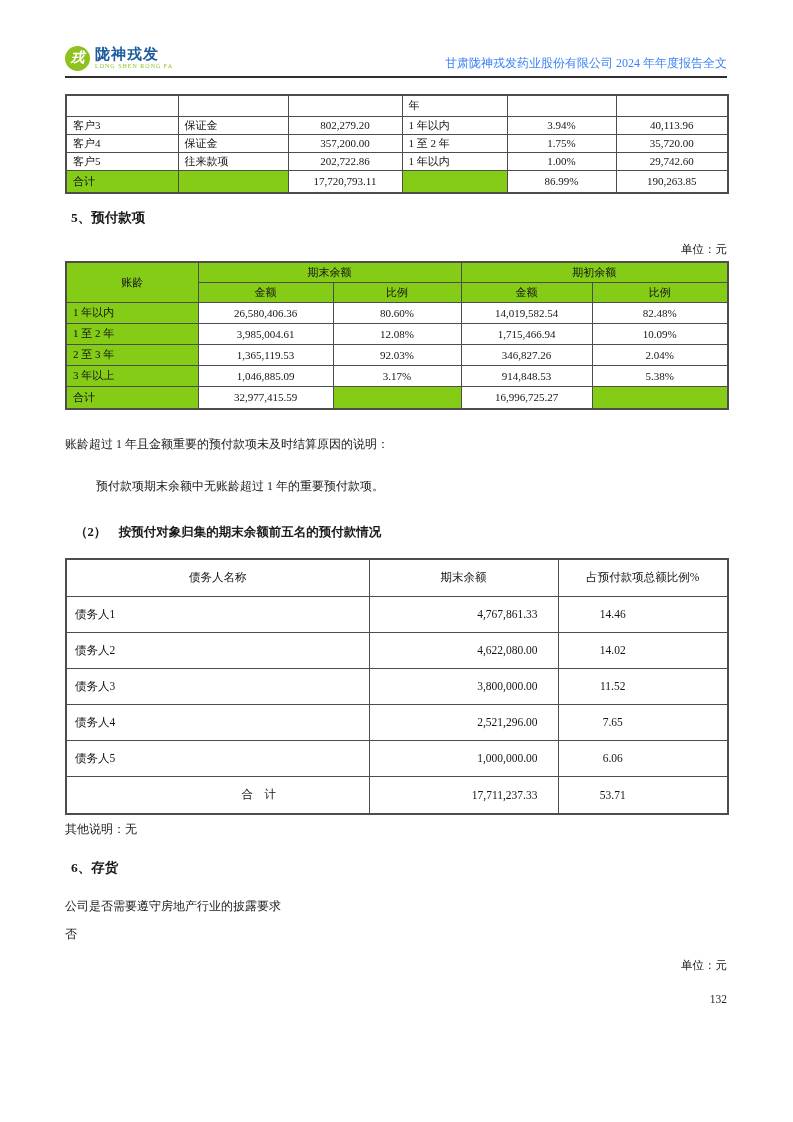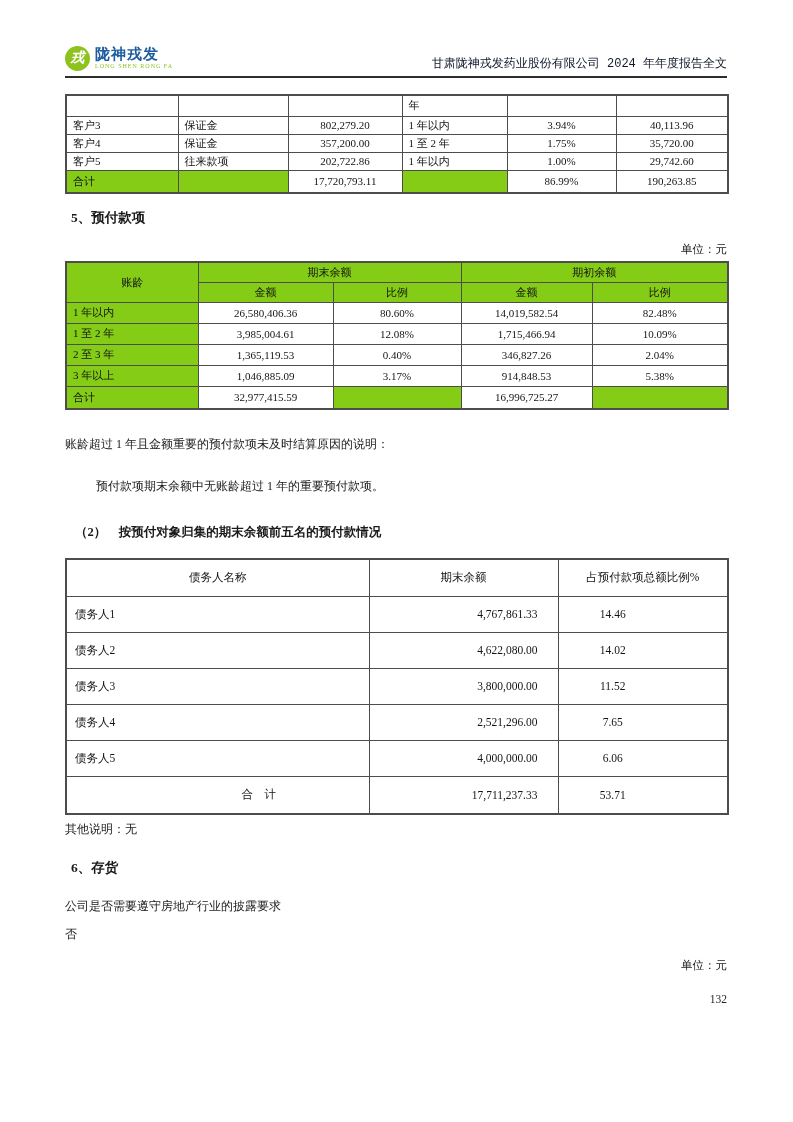--- a/index.html
+++ b/index.html
@@ -12,21 +12,21 @@
 
   
   .hdr { margin-top:44px; height:28px; display:flex; align-items:center;
          border-bottom:2px solid #2e2e2e; padding-bottom:4px; }
   .logo { display:flex; align-items:center; gap:5px; }
   .logo-circle { width:25px; height:25px; border-radius:50%; background:#8dc21f;
                  color:#ffffff; display:flex; align-items:center; justify-content:center;
                  font-size:14px; font-weight:bold; font-style:italic; flex:0 0 auto; }
   .logo-cn { color:#1d5c9e; font-weight:bold; font-size:15px; letter-spacing:1px; line-height:1.05; }
   .logo-en { color:#8dc21f; font-size:6px; letter-spacing:1px; line-height:1; margin-top:1px; }
-  .hdr-title { margin-left:auto; font-size:12px; color:#0f172a; align-self:flex-end;font-family:Liberation Mono, monospace; }
+  .hdr-title { margin-left:auto; font-size:12px; color:#3b82f6; align-self:flex-end; }
 
   
   table { border-collapse:collapse; table-layout:fixed; width:662px; }
   td { border:1px solid #4d4d4d; font-size:11px; padding:0 6px;
        overflow:hidden; white-space:nowrap; color:#141414; }
   table.bordered { border:2px solid #4d4d4d; }
   .g  { background:#84cc16; }
   .al { text-align:left; }
   .ar { text-align:center; }
   .ac { text-align:center; }
@@ -169,21 +169,21 @@
     <tr>
       <td class="al g">1 至 2 年</td>
       <td class="ar">3,985,004.61</td>
       <td class="ar">12.08%</td>
       <td class="ar">1,715,466.94</td>
       <td class="ar">10.09%</td>
     </tr>
     <tr>
       <td class="al g">2 至 3 年</td>
       <td class="ar">1,365,119.53</td>
-      <td class="ar">0.40%</td>
+      <td class="ar">92.03%</td>
       <td class="ar">346,827.26</td>
       <td class="ar">2.04%</td>
     </tr>
     <tr>
       <td class="al g">3 年以上</td>
       <td class="ar">1,046,885.09</td>
       <td class="ar">3.17%</td>
       <td class="ar">914,848.53</td>
       <td class="ar">5.38%</td>
     </tr>
@@ -229,21 +229,21 @@
       <td class="amt">3,800,000.00</td>
       <td class="pc">11.52</td>
     </tr>
     <tr class="drow">
       <td class="name">债务人4</td>
       <td class="amt">2,521,296.00</td>
       <td class="pc">7.65</td>
     </tr>
     <tr class="drow">
       <td class="name">债务人5</td>
-      <td class="amt">4,000,000.00</td>
+      <td class="amt">1,000,000.00</td>
       <td class="pc">6.06</td>
     </tr>
     <tr class="trow">
       <td class="tc">合　计</td>
       <td class="amt">17,711,237.33</td>
       <td class="pc">53.71</td>
     </tr>
   </tbody>
     </table>
 

